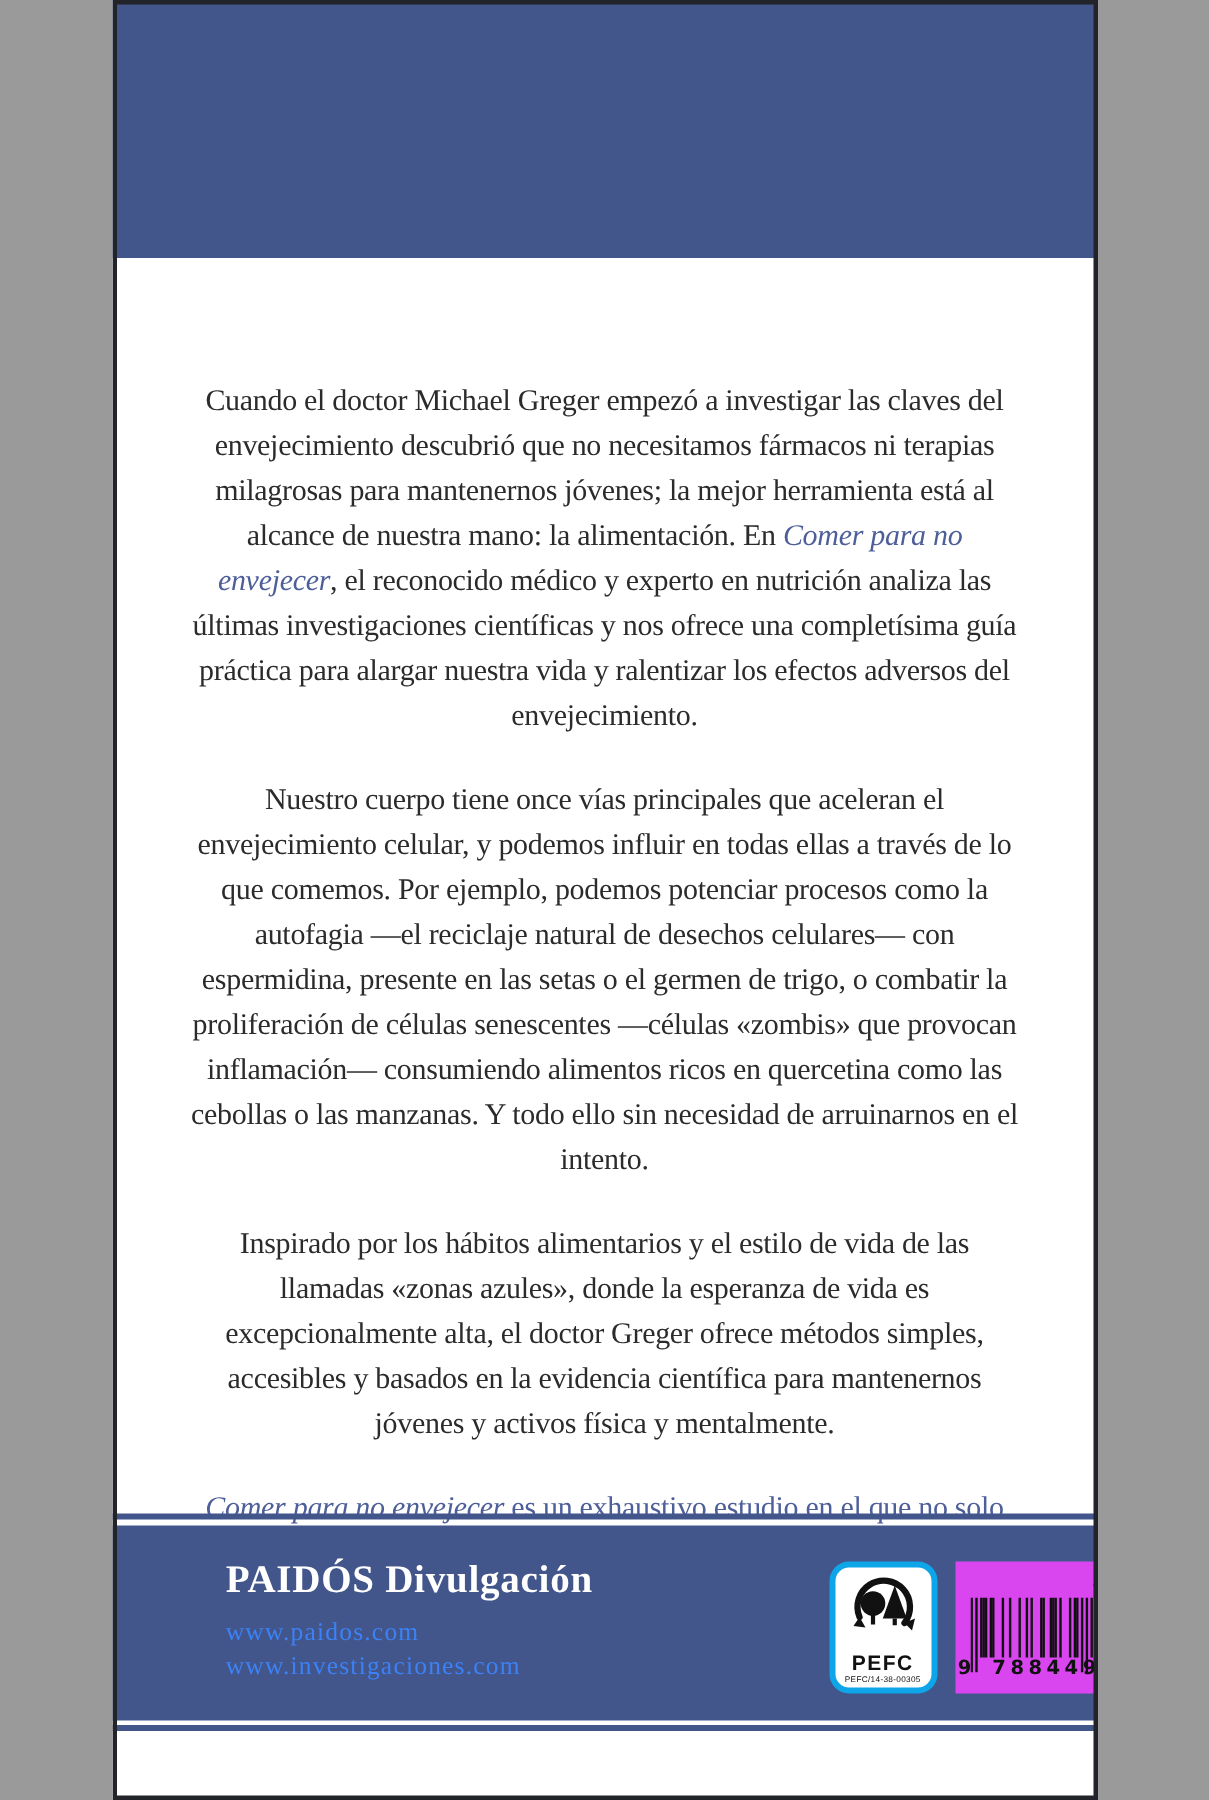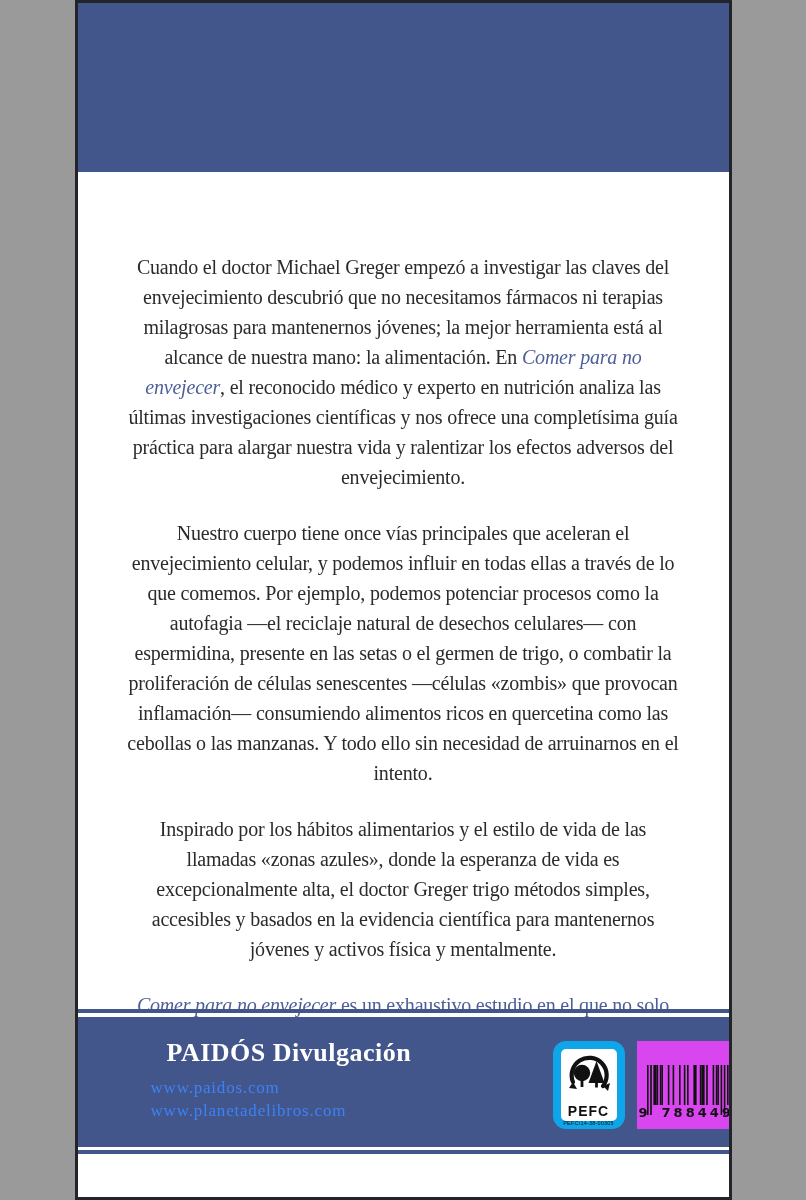--- a/index.html
+++ b/index.html
@@ -37,30 +37,30 @@
     font-style:italic;color:var(--text-blue);
   }
   .body-text p.blue{color:var(--text-blue);}
 
   
   .imprint-block{
     position:absolute;left:76px;top:1038px;color:#ffffff;
   }
   .imprint{
     font-weight:bold;font-size:26px;letter-spacing:0.5px;
-    margin:0 0 8px 16px;
+    margin:0 0 8px 0;
   }
   .imprint-url{
     font-size:17px;line-height:23px;color:#3b82f6;
     letter-spacing:0.8px;margin:0;
   }
 
   .pefc-box{
     position:absolute;left:478px;top:1041px;width:72px;height:88px;
-    background:#ffffff;border:8px solid #0ea5e9;border-radius:13px;
+    background:#ffffff;border:4px solid #0ea5e9;border-radius:13px;
     box-sizing:border-box;
     display:flex;flex-direction:column;align-items:center;justify-content:flex-start;
     padding-top:4px;
   }
   .pefc-label{
     font-family:"Liberation Sans","DejaVu Sans",sans-serif;
     font-weight:bold;font-size:14px;letter-spacing:1px;color:#111;
     line-height:14px;margin-top:1px;
   }
   .pefc-cert{
@@ -89,32 +89,32 @@
 </style>
 </head>
 <body>
 
 <div class="page" style="--band-blue: #43568b; --text-blue: #4d5e99; --body-text: #2b2b2b;">
   <div class="band top"></div>
 
   <div class="body-text">
     <p><span>Cuando el doctor Michael Greger empezó a investigar las claves del envejecimiento descubrió que no necesitamos fármacos ni terapias milagrosas para mantenernos jóvenes; la mejor herramienta está al alcance de nuestra mano: la alimentación. En </span><span class="book-title">Comer para no envejecer</span><span>, el reconocido médico y experto en nutrición analiza las últimas investigaciones científicas y nos ofrece una completísima guía práctica para alargar nuestra vida y ralentizar los efectos adversos del envejecimiento.</span></p>
     <p>Nuestro cuerpo tiene once vías principales que aceleran el envejecimiento celular, y podemos influir en todas ellas a través de lo que comemos. Por ejemplo, podemos potenciar procesos como la autofagia —el reciclaje natural de desechos celulares— con espermidina, presente en las setas o el germen de trigo, o combatir la proliferación de células senescentes —células «zombis» que provocan inflamación— consumiendo alimentos ricos en quercetina como las cebollas o las manzanas. Y todo ello sin necesidad de arruinarnos en el intento.</p>
-    <p>Inspirado por los hábitos alimentarios y el estilo de vida de las llamadas «zonas azules», donde la esperanza de vida es excepcionalmente alta, el doctor Greger trigo métodos simples, accesibles y basados en la evidencia científica para mantenernos jóvenes y activos física y mentalmente.</p>
+    <p>Inspirado por los hábitos alimentarios y el estilo de vida de las llamadas «zonas azules», donde la esperanza de vida es excepcionalmente alta, el doctor Greger ofrece métodos simples, accesibles y basados en la evidencia científica para mantenernos jóvenes y activos física y mentalmente.</p>
     <p class="blue"><span class="book-title">Comer para no envejecer</span><span> es un exhaustivo estudio en el que no solo encontraremos estrategias prácticas y sencillas para vivir una vida más larga y saludable, sino que también nos dará las claves para disfrutar de cada momento.</span></p>
   </div>
 
   <div class="rule r1"></div>
   <div class="band bottom"></div>
   <div class="rule r2"></div>
 
   <div class="imprint-block">
     <p class="imprint">PAIDÓS Divulgación</p>
     <p class="imprint-url">www.paidos.com</p>
-    <p class="imprint-url">www.planetadelibros.com</p>
+    <p class="imprint-url">www.investigaciones.com</p>
   </div>
 
   <div class="pefc-box">
     <span>
       <svg width="52" height="46" viewBox="0 0 52 46">
 
         <path d="M 10 29 A 17.5 17.5 0 1 1 40 33" fill="none" stroke="#111" stroke-width="4.2" stroke-linecap="round"></path>
         <path d="M 40 33 l 7 -3 l -2 8 z" fill="#111"></path>
         <path d="M 10 29 l -4 6 l 8 1 z" fill="#111"></path>
 

